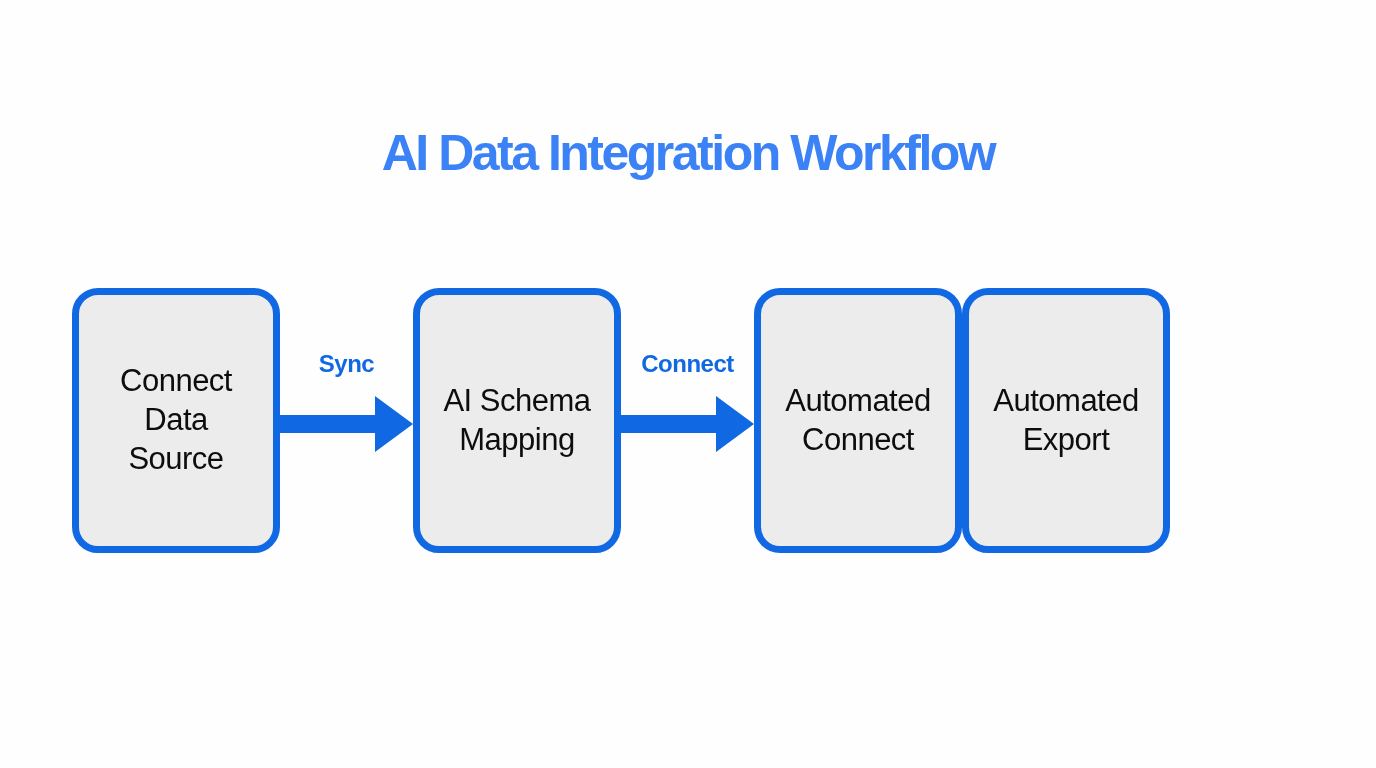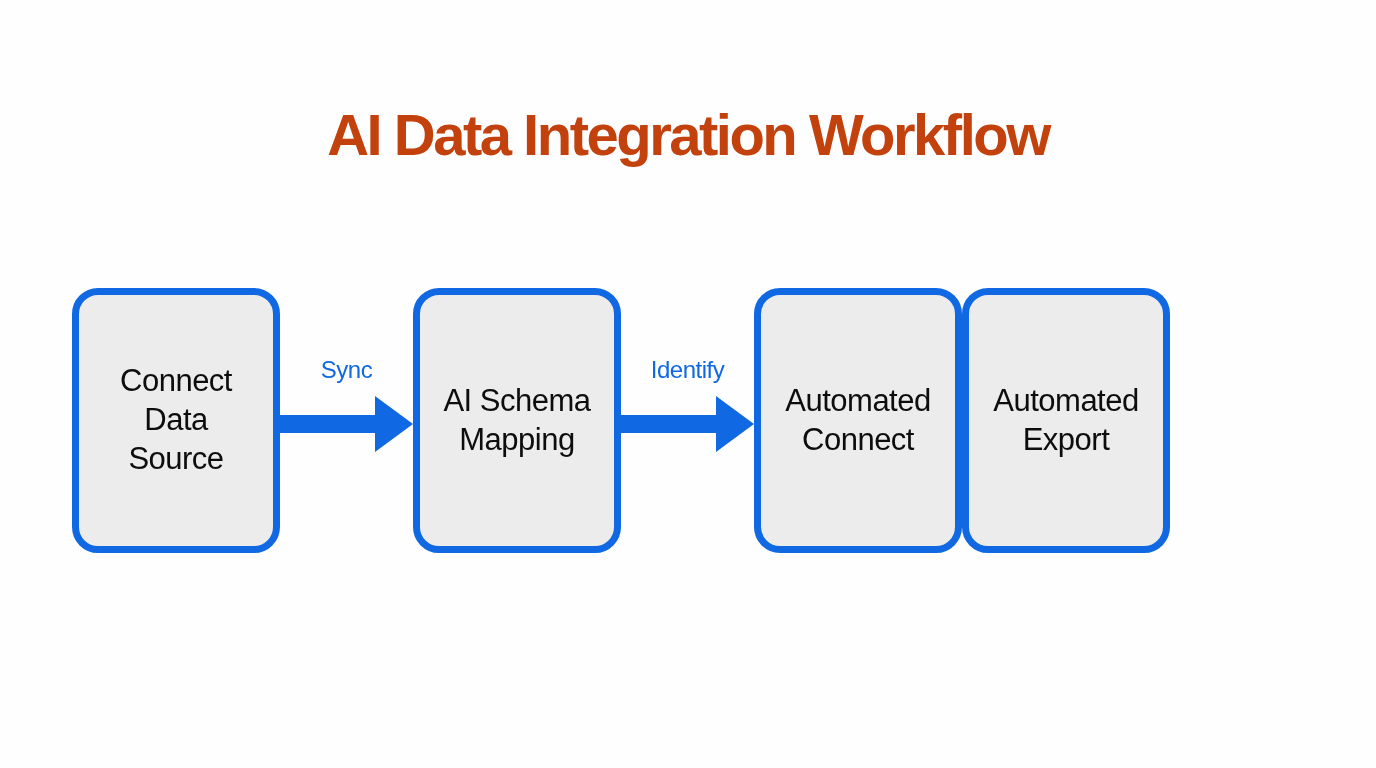--- a/index.html
+++ b/index.html
@@ -13,28 +13,28 @@
   }
 
   .canvas {
     position: relative;
     width: 1376px;
     height: 768px;
   }
 
   .title {
     position: absolute;
-    top: 101px;
+    top: 124px;
     left: 0;
     width: 1376px;
     text-align: center;
-    font-size: 58px;
+    font-size: 50px;
     font-weight: 800;
     letter-spacing: -2.5px;
-    color: #c2410c;
+    color: #3b82f6;
   }
 
   .flow-row {
     position: absolute;
     top: 288px;
     left: 72px;
     height: 265px;
     display: flex;
     align-items: stretch;
   }
@@ -61,26 +61,26 @@
   }
 
   .connector {
     position: relative;
     width: 133px;
     height: 265px;
   }
 
   .connector-label {
     position: absolute;
-    top: 68px;
+    top: 62px;
     left: 0;
     width: 100%;
     text-align: center;
     font-size: 24px;
-    font-weight: 400;
+    font-weight: 700;
     letter-spacing: -0.5px;
     color: #1069e2;
   }
 
   .arrow-svg {
     position: absolute;
     top: 108px; 
     left: 0;
     display: block;
   }
@@ -103,21 +103,21 @@
       <svg class="arrow-svg" width="133" height="56" viewBox="0 0 133 56">
         <polygon points="0,19 95,19 95,0 133,28 95,56 95,37 0,37" fill="#1069e2"></polygon>
       </svg>
     </div>
 
     <div class="step-box">
       <div class="step-label">AI Schema Mapping</div>
     </div>
 
     <div class="connector">
-      <div class="connector-label">Identify</div>
+      <div class="connector-label">Connect</div>
       <svg class="arrow-svg" width="133" height="56" viewBox="0 0 133 56">
         <polygon points="0,19 95,19 95,0 133,28 95,56 95,37 0,37" fill="#1069e2"></polygon>
       </svg>
     </div>
 
     <div class="step-box">
       <div class="step-label">Automated Connect</div>
     </div>
 
 

